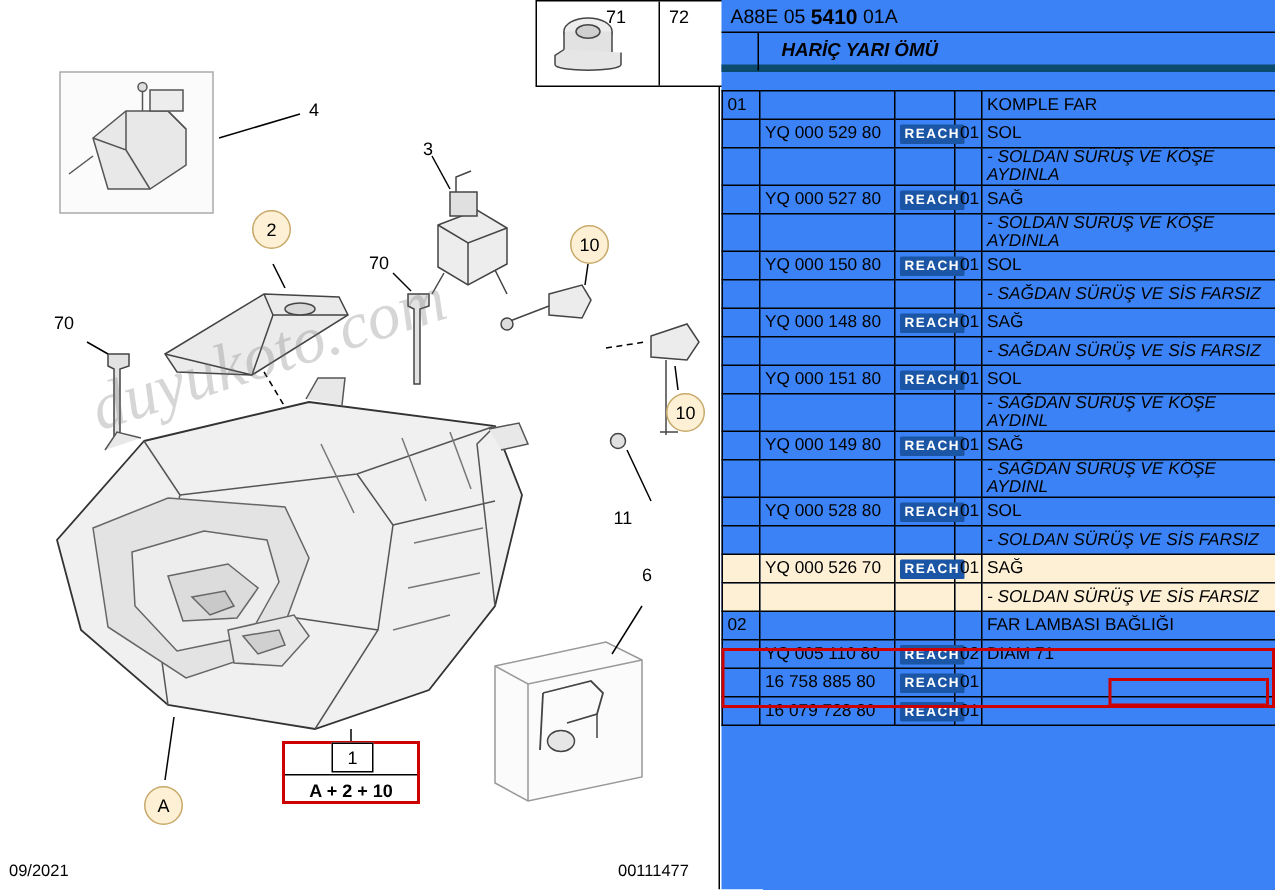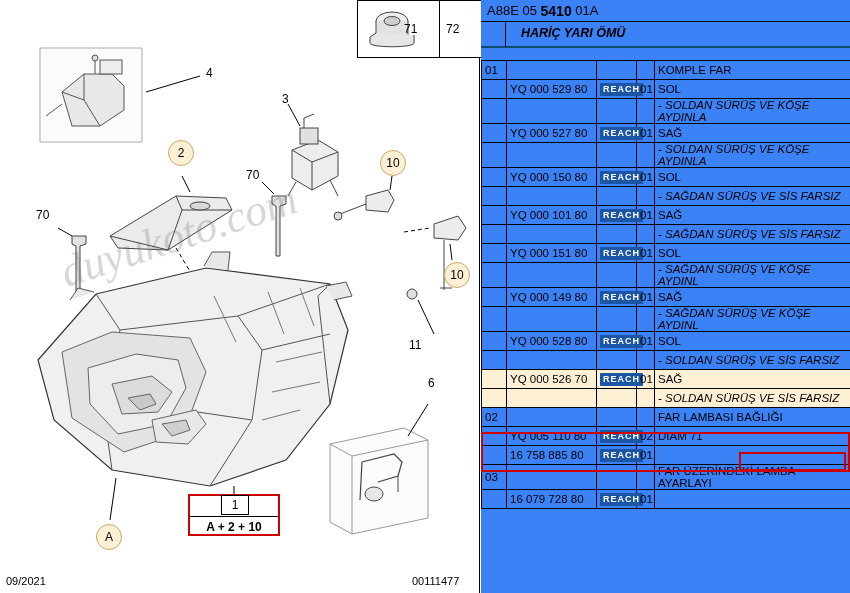--- a/index.html
+++ b/index.html
@@ -64,37 +64,37 @@
     pointer-events: none;
   }
 
   
   .inset {
     position:absolute; left:357px; top:0; width:128px; height:58px;
     border:1px solid #000; background:#fff;
   }
   .inset .colA { position:absolute; left:0; top:0; width:82px; height:56px; border-right:1px solid #000; }
   .inset .colB { position:absolute; left:82px; top:0; width:45px; height:56px; }
-  .inset .num { position:absolute; top:3px; font-size:12px;margin-top:18px; }
+  .inset .num { position:absolute; top:3px; font-size:12px; }
 
   
   .right {
     position:absolute; left:481px; top:0; width:369px; height:593px;
     background:#3b82f6;
   }
   .ref-header {
     position:absolute; left:0; top:0; width:369px; height:22px;
     border-bottom:1px solid #000;
     display:flex; align-items:center;
     font-size:13px; padding-left:6px;
   }
   .ref-header b { font-size:14px; }
   .subhead {
     position:absolute; left:0; top:22px; width:369px; height:26px;
-    border-bottom:2px solid #0c4a6e;
+    border-bottom:5px solid #0c4a6e;
     text-align:right;
   }
   .subhead .cellpad {
     position:absolute; left:0; top:0; width:25px; height:25px; border-right:1px solid #000;
   }
   .subhead .title {
     position:absolute; left:40px; top:4px;
     font-size:12.5px; font-style:italic; font-weight:bold;
   }
 
@@ -350,21 +350,21 @@
           </tr>
           <tr>
             <td class="grp"></td>
             <td class="ref"></td>
             <td class="reach"></td>
             <td class="qty"></td>
             <td class="desc note">- SAĞDAN SÜRÜŞ VE SİS FARSIZ</td>
           </tr>
           <tr>
             <td class="grp"></td>
-            <td class="ref">YQ 000 101 80</td>
+            <td class="ref">YQ 000 148 80</td>
             <td class="reach"><span class="reach-badge">REACH</span></td>
             <td class="qty">01</td>
             <td class="desc">SAĞ</td>
           </tr>
           <tr>
             <td class="grp"></td>
             <td class="ref"></td>
             <td class="reach"></td>
             <td class="qty"></td>
             <td class="desc note">- SAĞDAN SÜRÜŞ VE SİS FARSIZ</td>
@@ -438,27 +438,20 @@
             <td class="reach"><span class="reach-badge">REACH</span></td>
             <td class="qty">02</td>
             <td class="desc">DIAM 71</td>
           </tr>
           <tr>
             <td class="grp"></td>
             <td class="ref">16 758 885 80</td>
             <td class="reach"><span class="reach-badge">REACH</span></td>
             <td class="qty">01</td>
             <td class="desc"></td>
-          </tr>
-          <tr>
-            <td class="grp">03</td>
-            <td class="ref"></td>
-            <td class="reach"></td>
-            <td class="qty"></td>
-            <td class="desc">FAR ÜZERİNDEKİ LAMBA AYARLAYI</td>
           </tr>
           <tr>
             <td class="grp"></td>
             <td class="ref">16 079 728 80</td>
             <td class="reach"><span class="reach-badge">REACH</span></td>
             <td class="qty">01</td>
             <td class="desc"></td>
           </tr>
         </tbody>
     </table>

